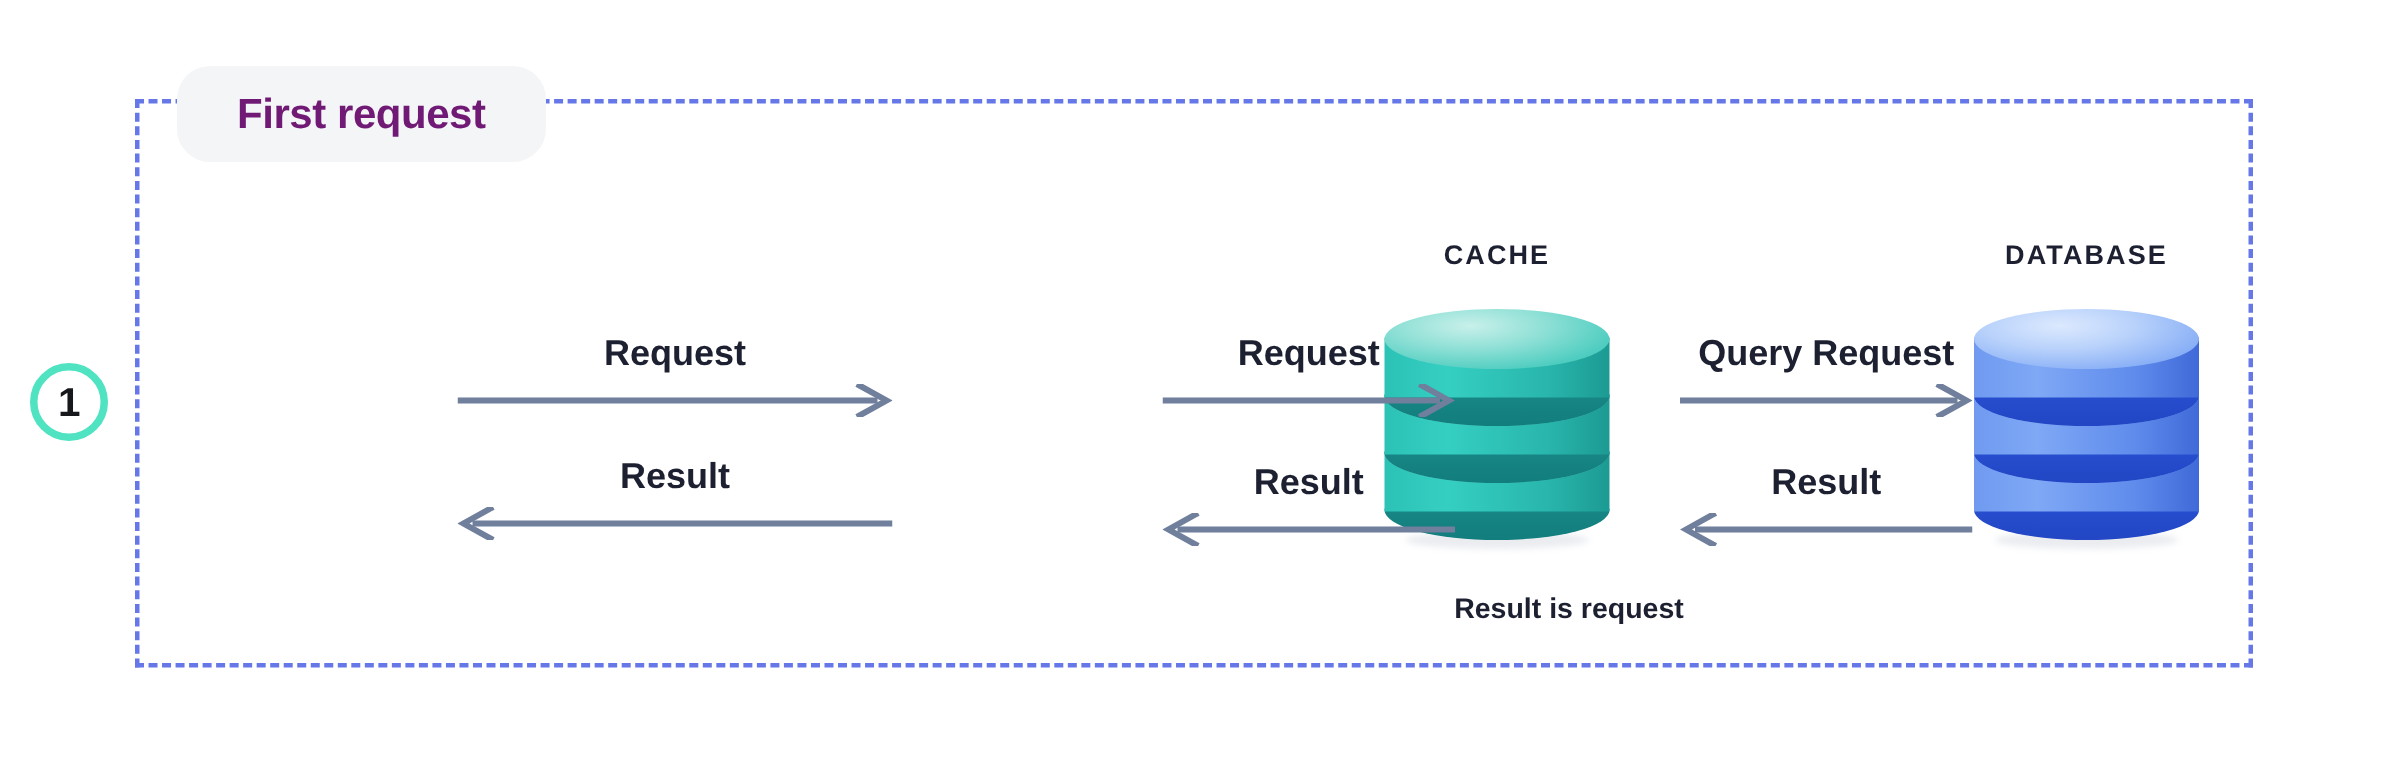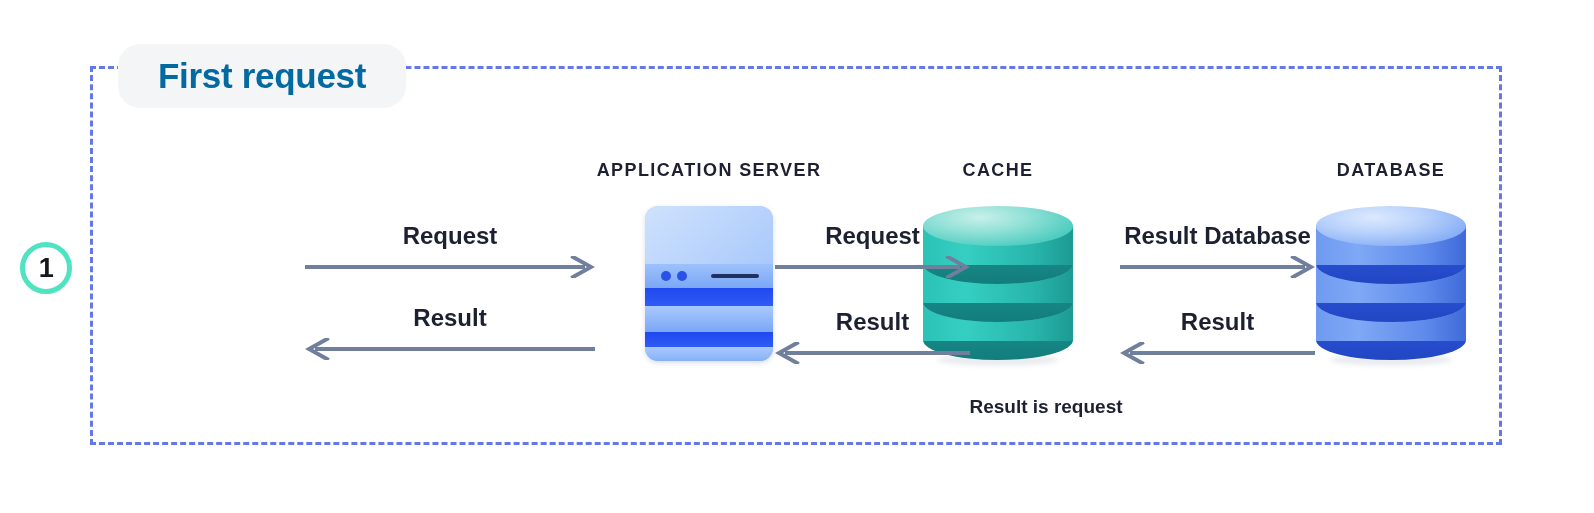--- a/index.html
+++ b/index.html
@@ -33,21 +33,21 @@
 
   
   .section-title {
     position: absolute; left: 118px; top: 44px;
     height: 64px; padding: 0 40px;
     background: #f4f5f7; border-radius: 22px;
     display: flex; align-items: center; justify-content: center;
     z-index: 5;
   }
   .section-title .t {
-    font-size: 35px; font-weight: bold; color: #0369a1;
+    font-size: 28px; font-weight: bold; color: #701a75;
     letter-spacing: -0.3px; white-space: nowrap;
   }
 
   
   .node { position: absolute; top: 160px; width: 240px; text-align: center; }
   .node .node-label {
     font-size: 18px; font-weight: bold; color: #1d2030;
     letter-spacing: 1.4px; text-transform: uppercase;
     white-space: nowrap;
   }
@@ -194,36 +194,20 @@
     <span class="num">1</span>
   </div>
 
   <div class="section-frame"></div>
 
   <div class="section-title">
     <span class="t">First request</span>
   </div>
 
 
-  <div class="node node-server">
-    <div class="node-label">APPLICATION SERVER</div>
-    <div class="node-art">
-      <div class="server">
-        <div class="top-panel"></div>
-        <div class="band b1"></div>
-        <div class="band b2"></div>
-        <div class="band b3"></div>
-        <div class="band b4"></div>
-        <div class="band b5"></div>
-        <div class="led led1"></div>
-        <div class="led led2"></div>
-        <div class="slot"></div>
-      </div>
-    </div>
-  </div>
 
   <div class="node node-cache">
     <div class="node-label">CACHE</div>
     <div class="node-art">
       <div class="cyl cyl-teal">
         <div class="shadow"></div>
         <div class="slab s3">
             <div class="bot"></div>
             <div class="side"></div>
             <div class="cap"></div>
@@ -294,21 +278,21 @@
 
   <div class="arrow-group ag-4">
     <div class="arr-label">Result</div>
     <svg class="svg-arrow" width="195" height="22" viewBox="0 0 195 22">
       <line x1="10" y1="11" x2="195" y2="11" stroke="#6f7f9c" stroke-width="4"></line>
       <polyline points="22,1 4,11 22,21" fill="none" stroke="#6f7f9c" stroke-width="4" stroke-linecap="square"></polyline>
     </svg>
   </div>
 
   <div class="arrow-group ag-5">
-    <div class="arr-label">Result Database</div>
+    <div class="arr-label">Query Request</div>
     <svg class="svg-arrow" width="195" height="22" viewBox="0 0 195 22">
       <line x1="0" y1="11" x2="185" y2="11" stroke="#6f7f9c" stroke-width="4"></line>
       <polyline points="173,1 191,11 173,21" fill="none" stroke="#6f7f9c" stroke-width="4" stroke-linecap="square"></polyline>
     </svg>
   </div>
 
   <div class="arrow-group ag-6">
     <div class="arr-label">Result</div>
     <svg class="svg-arrow" width="195" height="22" viewBox="0 0 195 22">
       <line x1="10" y1="11" x2="195" y2="11" stroke="#6f7f9c" stroke-width="4"></line>

